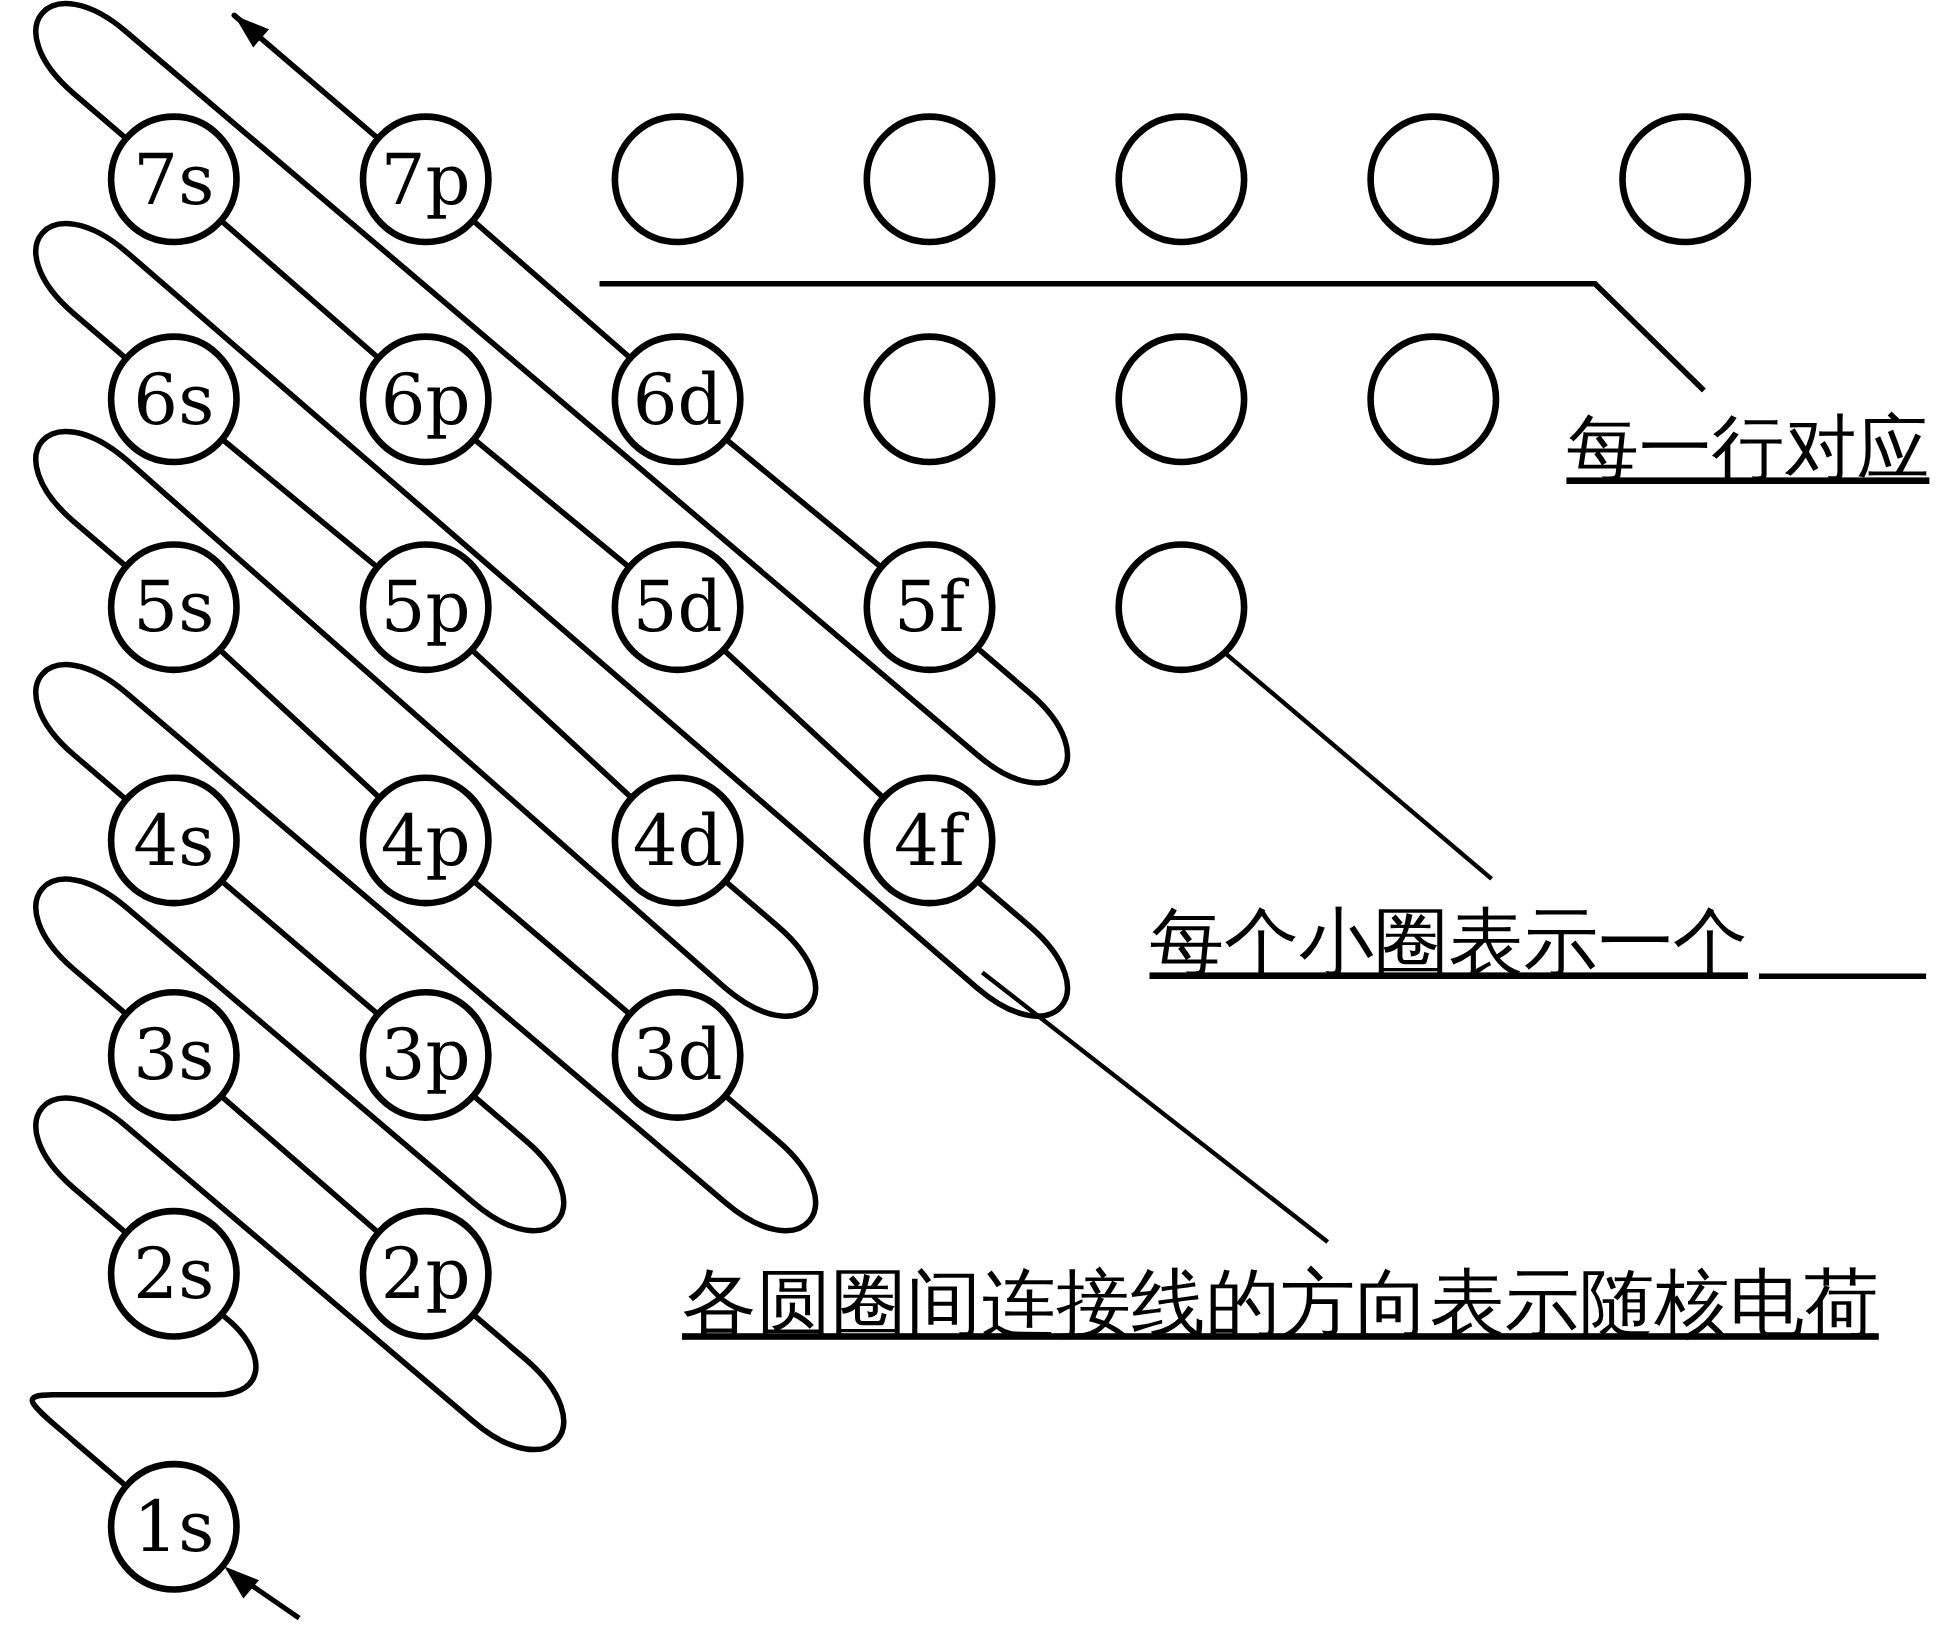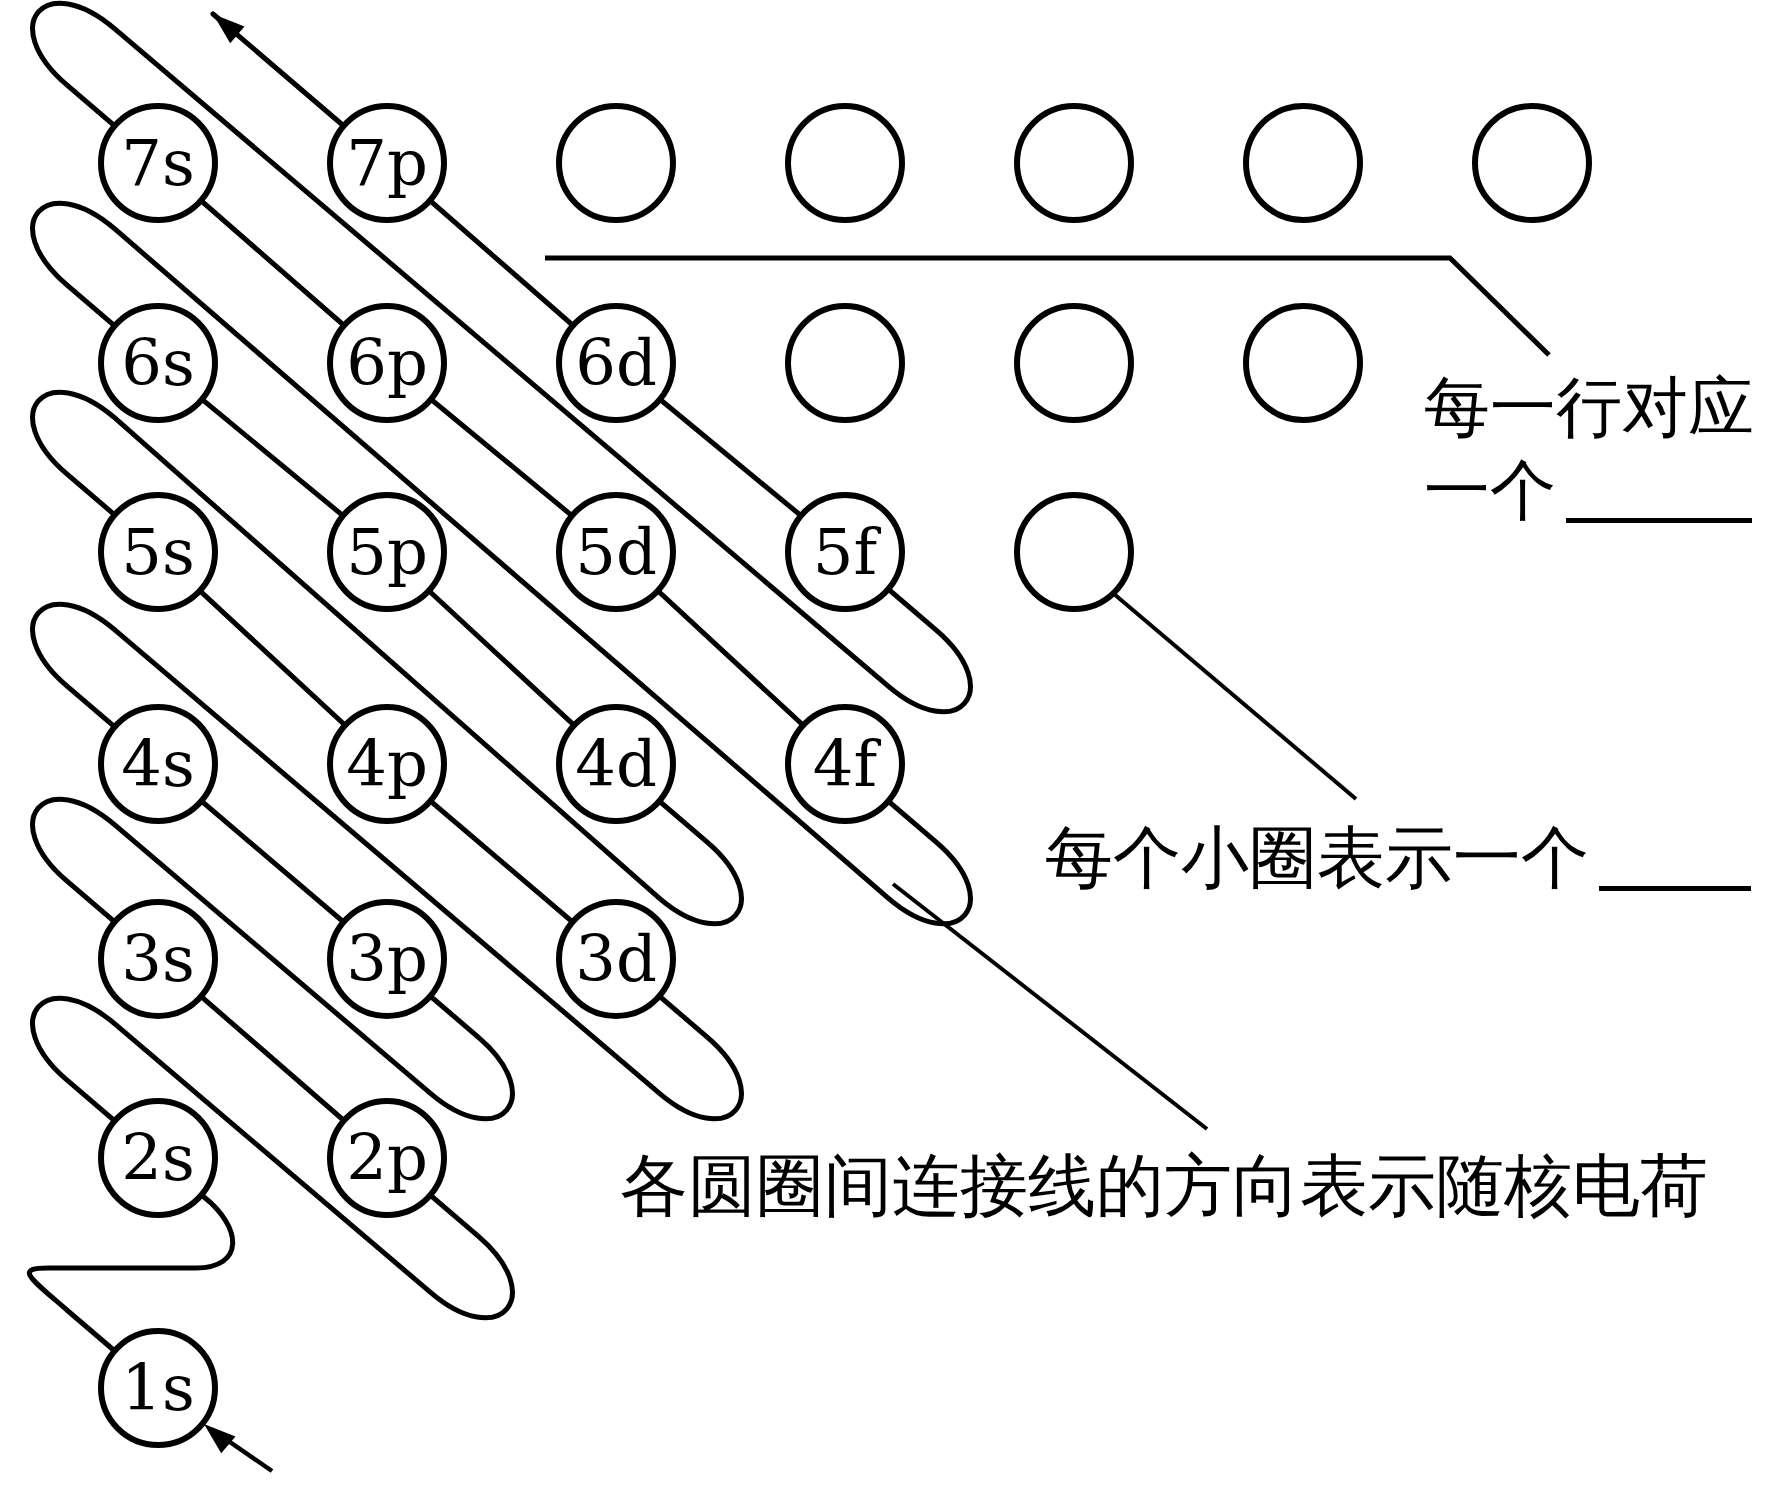--- a/index.html
+++ b/index.html
@@ -1,19 +1,19 @@
 <!DOCTYPE html>
 <html><head>
 <meta charset="utf-8">
 <style>
   html,body{margin:0;padding:0;background:#fff;}
   .stage{position:relative;width:1772px;height:1492px;background:#fff;overflow:hidden;
          font-family:"DejaVu Serif", serif;color:#000;}
   .stage svg{position:absolute;left:0;top:0;}
-  .anno{position:absolute;font-family:"DejaVu Serif", serif;white-space:nowrap;}
+  .anno{position:absolute;font-family:"DejaVu Serif", serif;white-space:nowrap;text-decoration:underline;}
   .anno .ln{display:block;}
   .blank{display:inline-block;border-bottom:5px solid #000;height:42px;vertical-align:-10px;margin-left:10px;}
   .anno-row{left:1424px;top:366px;font-size:66px;line-height:83px;}
   .anno-circle{left:1045px;top:816px;font-size:68px;line-height:83px;}
   .anno-order{left:620px;top:1144px;font-size:68px;line-height:84px;}
 </style>
 </head>
 <body>
 
 <div class="stage">
@@ -70,21 +70,20 @@
       <circle cx="1303" cy="363" r="57" fill="#ffffff" stroke="#000000" stroke-width="6"></circle>
       <circle cx="616" cy="163" r="57" fill="#ffffff" stroke="#000000" stroke-width="6"></circle>
       <circle cx="845" cy="163" r="57" fill="#ffffff" stroke="#000000" stroke-width="6"></circle>
       <circle cx="1074" cy="163" r="57" fill="#ffffff" stroke="#000000" stroke-width="6"></circle>
       <circle cx="1303" cy="163" r="57" fill="#ffffff" stroke="#000000" stroke-width="6"></circle>
       <circle cx="1532" cy="163" r="57" fill="#ffffff" stroke="#000000" stroke-width="6"></circle>
     </svg>
 
   <div class="anno anno-row">
     <span class="ln">每一行对应</span>
-    <span class="ln"><span>一个</span><span class="blank" style="width:186px"></span></span>
   </div>
 
   <div class="anno anno-circle">
     <span>每个小圈表示一个</span><span class="blank" style="width:152px"></span>
   </div>
 
   <div class="anno anno-order">
     <span class="ln">各圆圈间连接线的方向表示随核电荷</span>
   </div>
 

